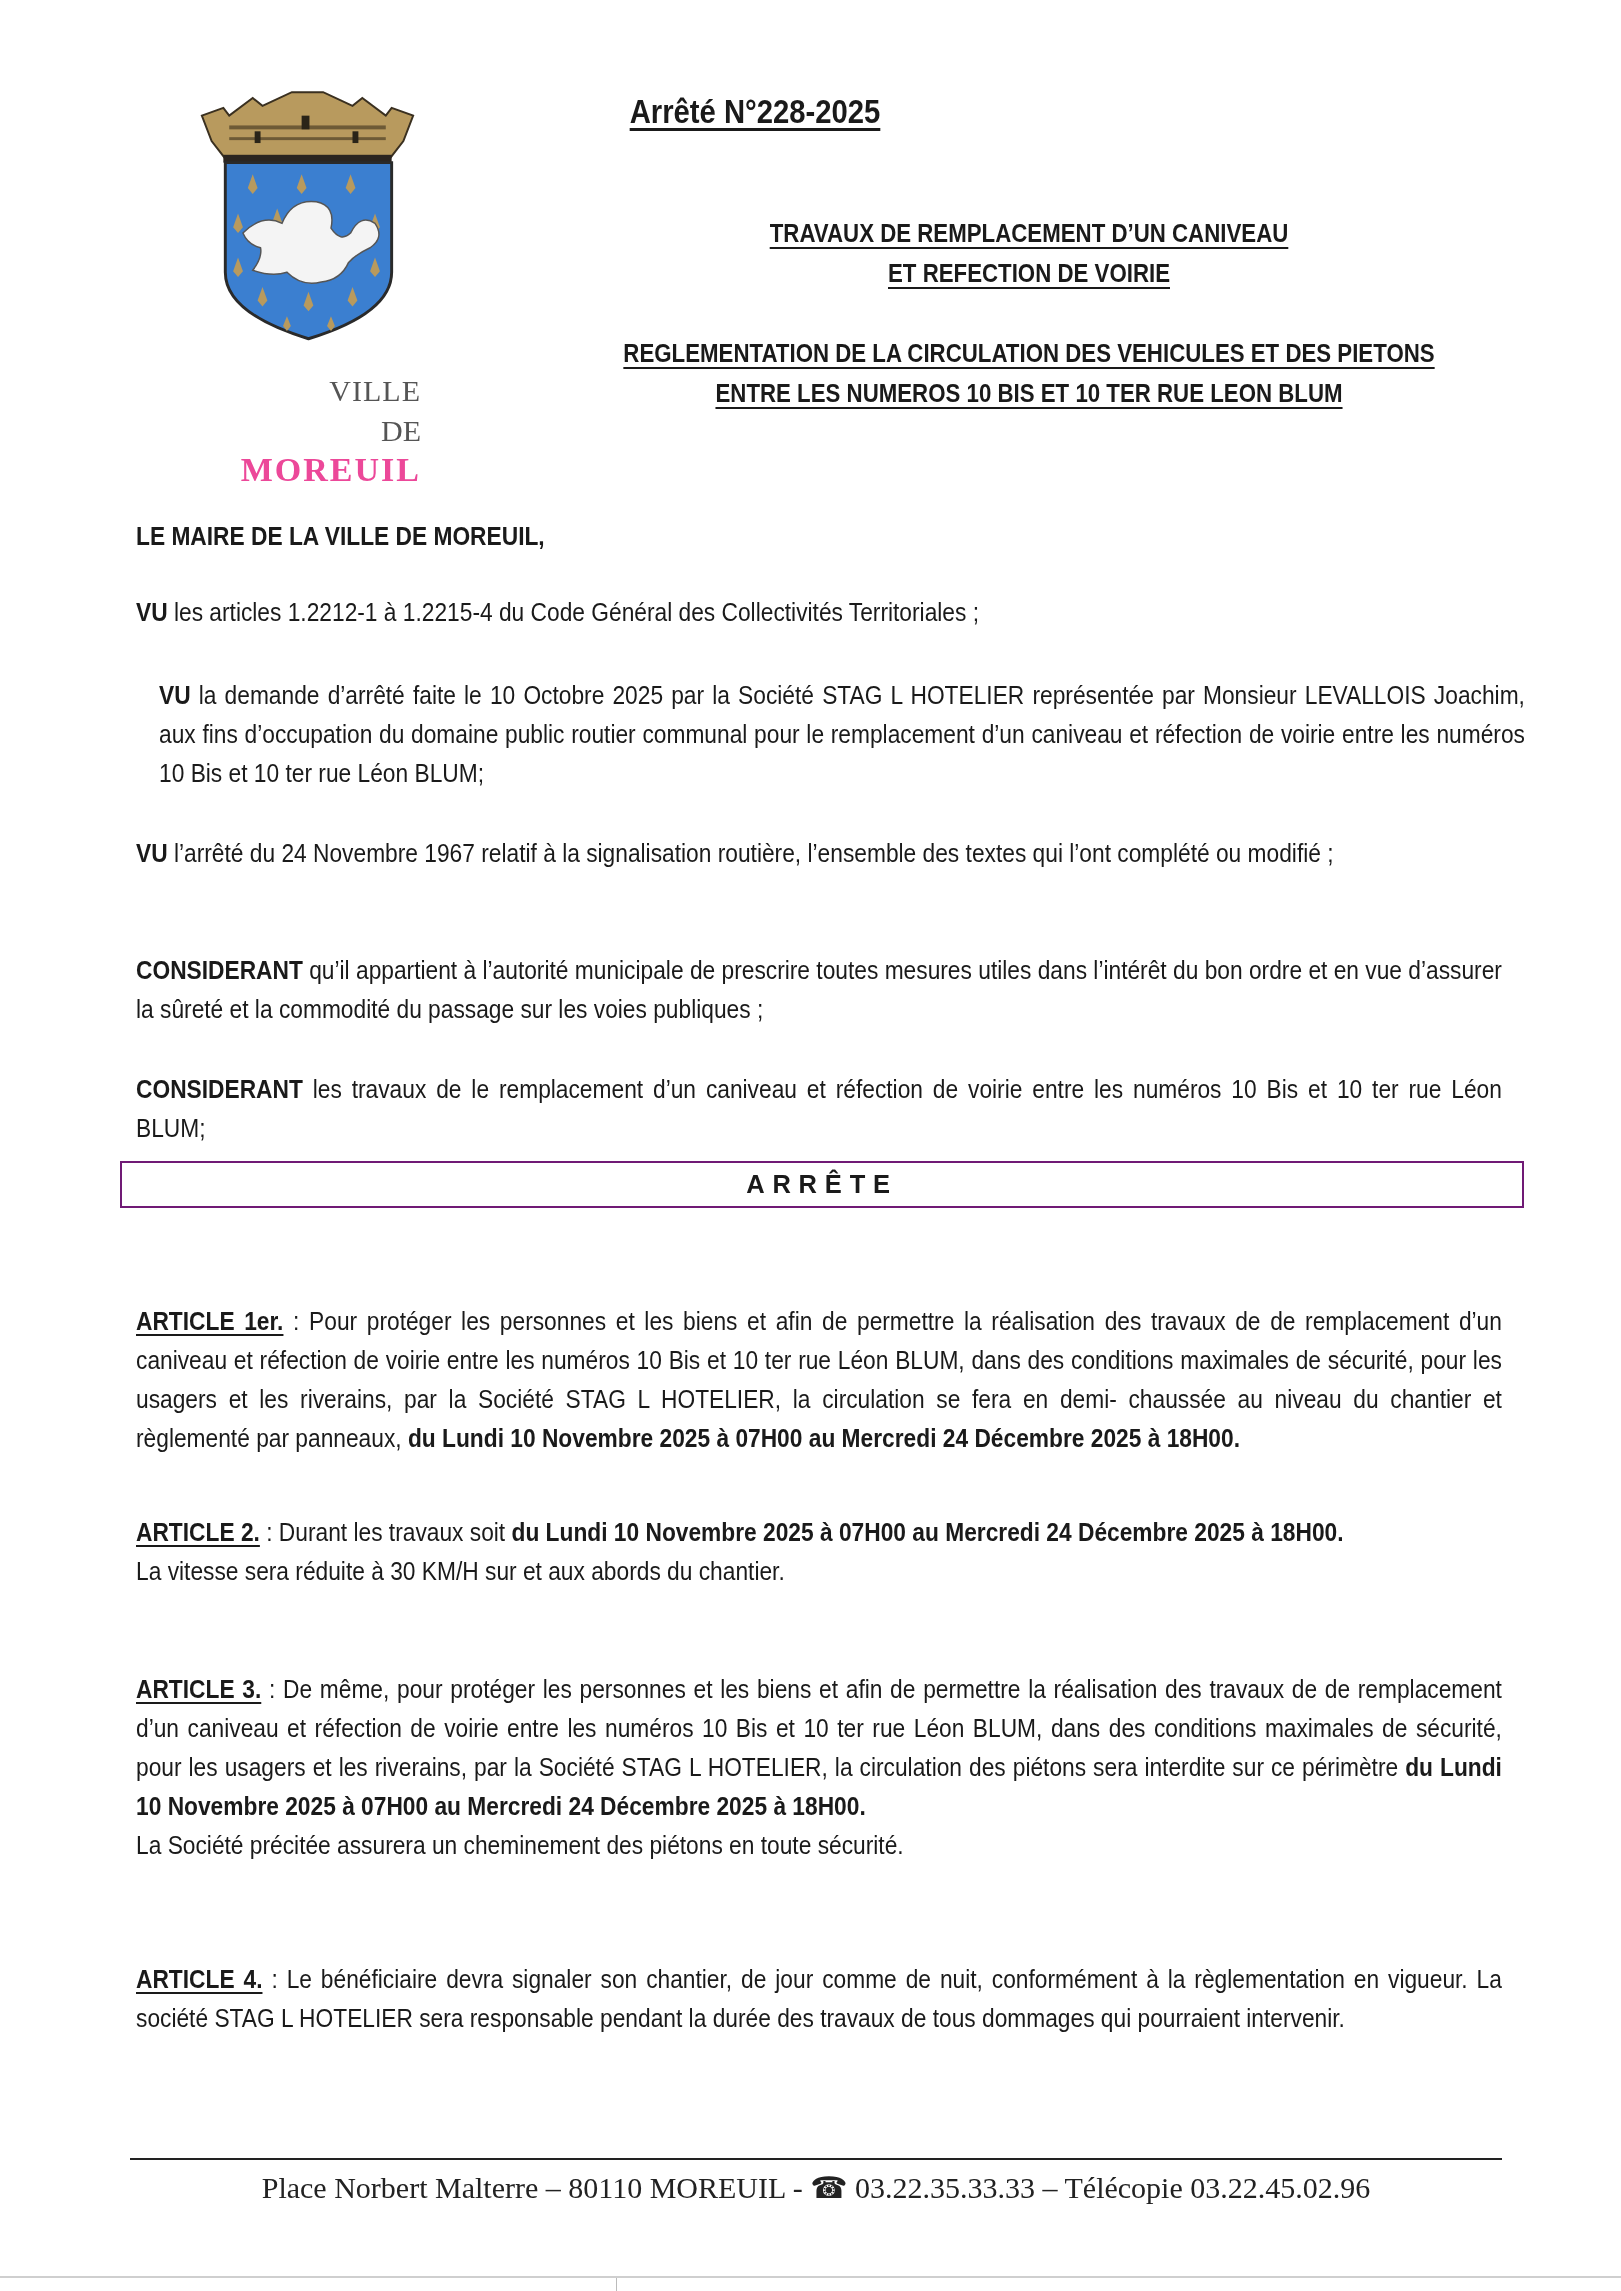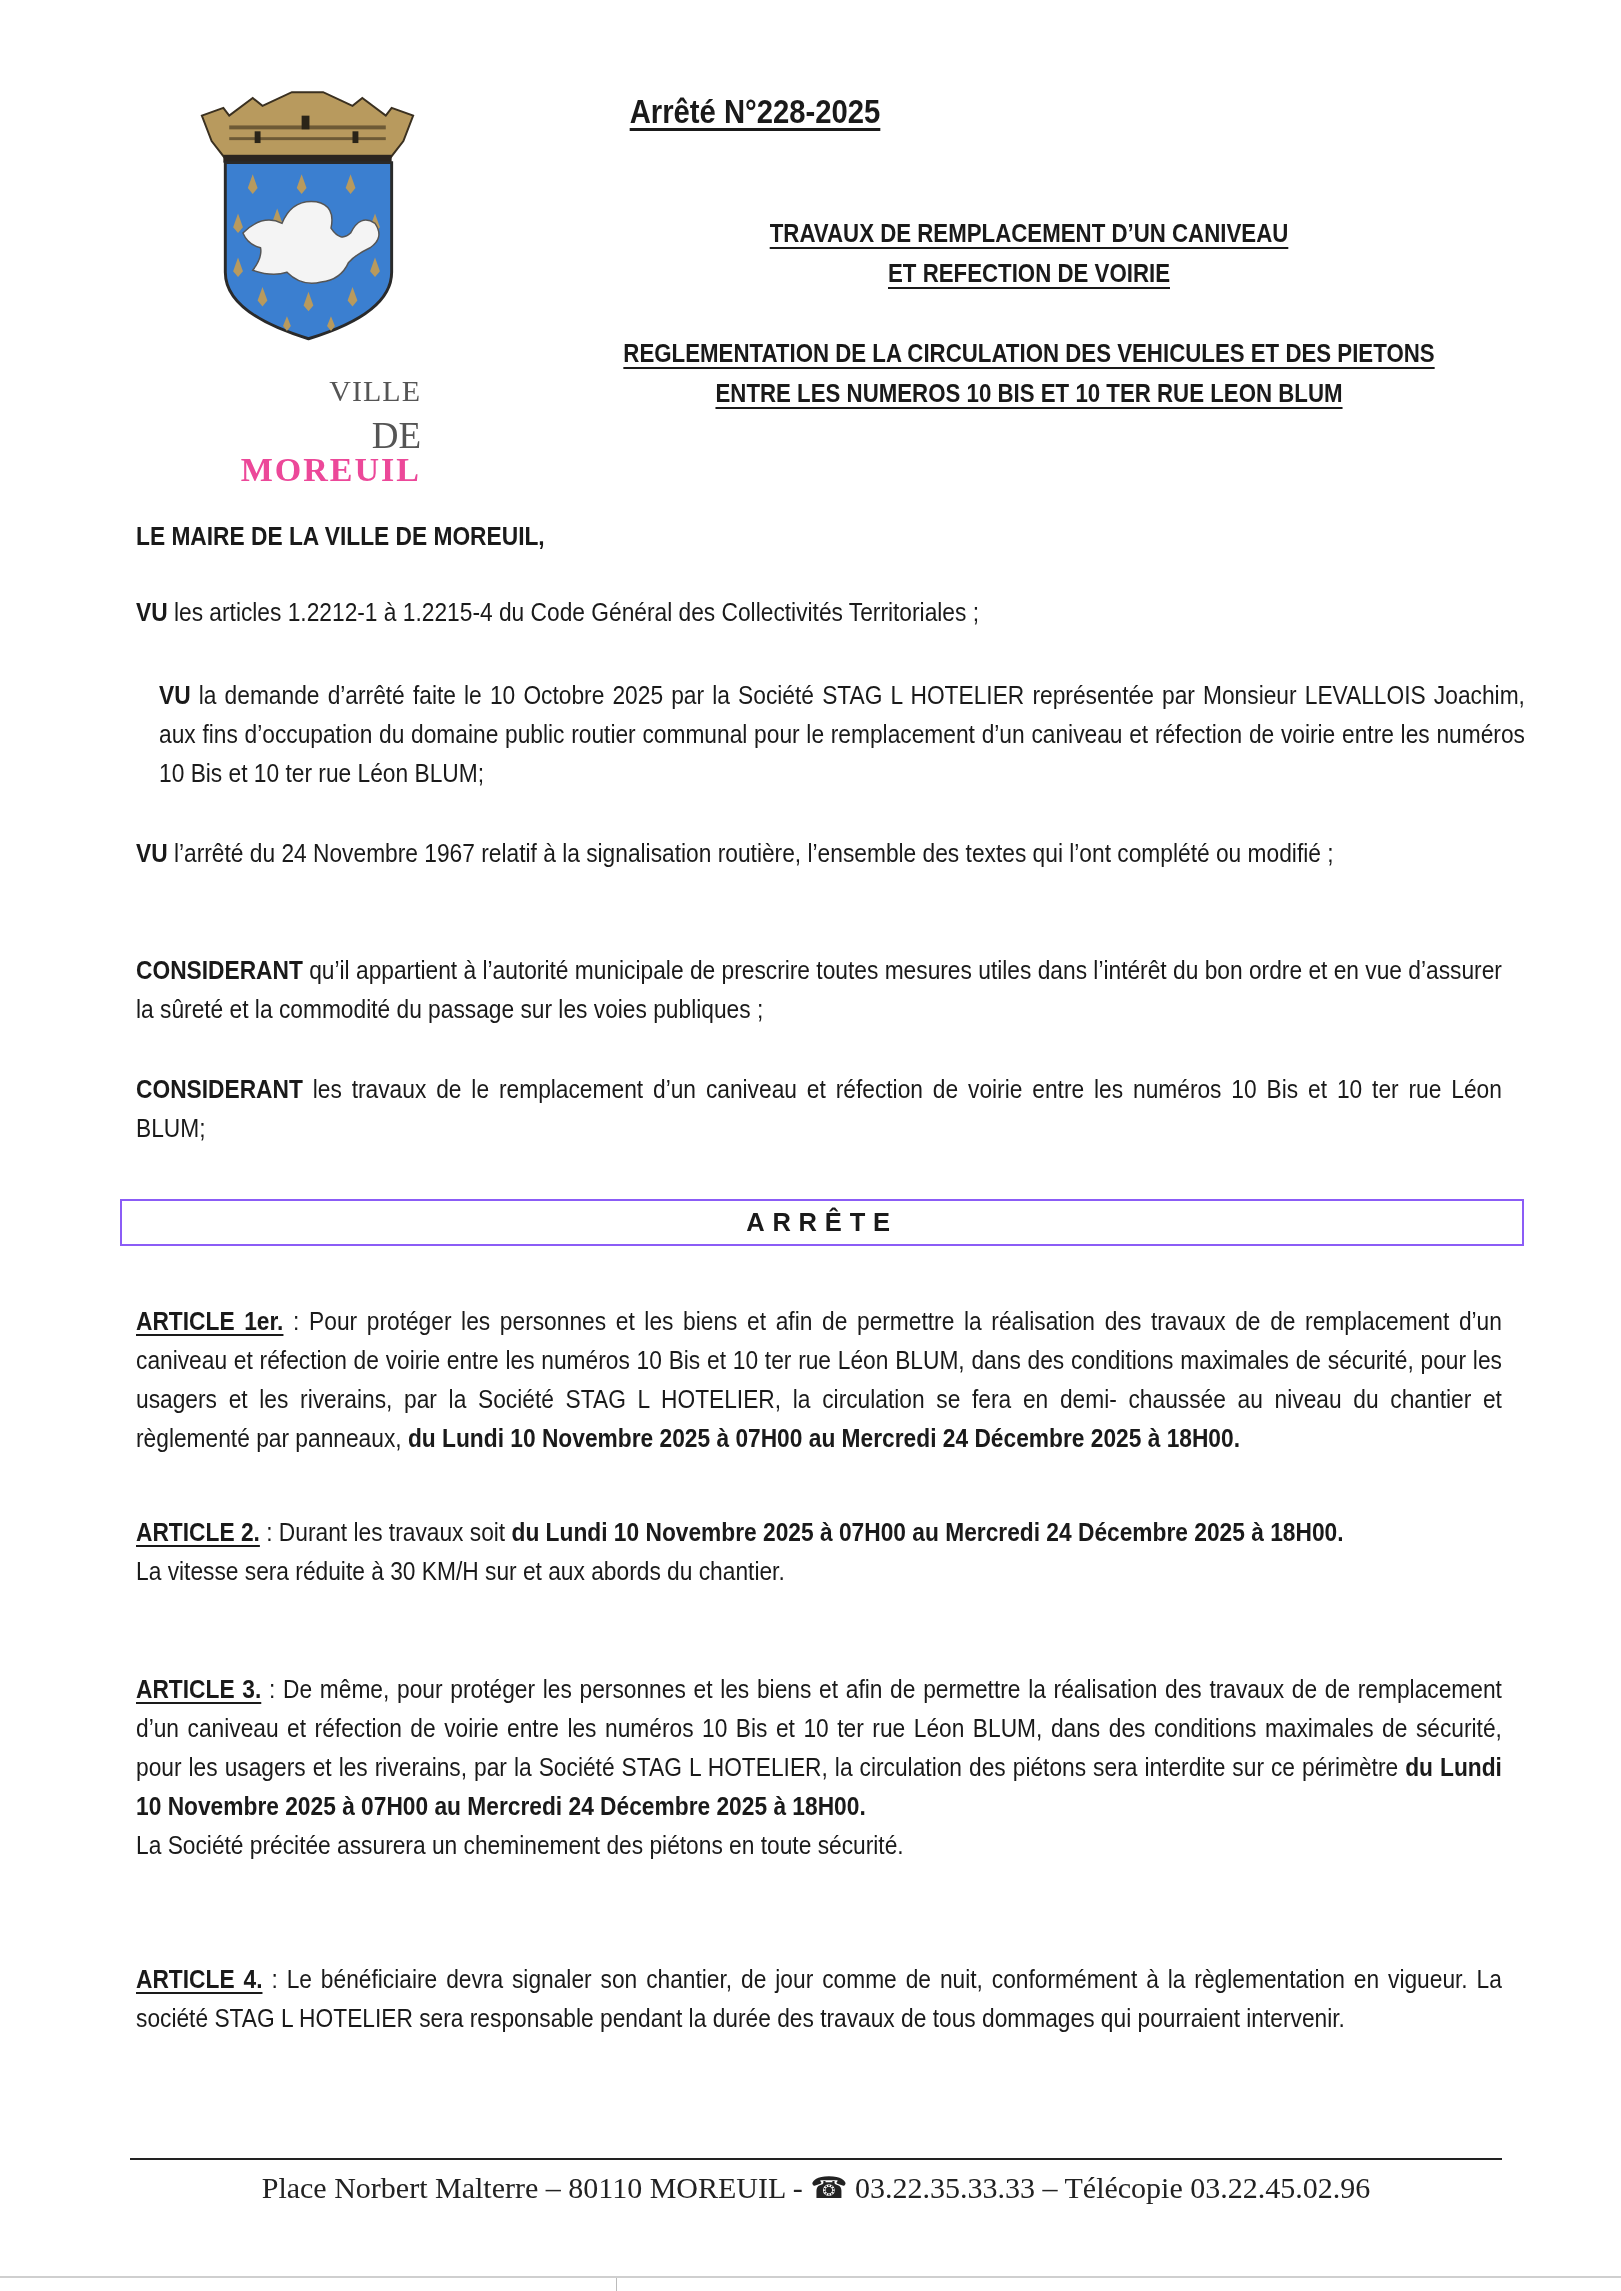--- a/index.html
+++ b/index.html
@@ -2,29 +2,29 @@
 <html><head>
 <meta charset="utf-8">
 <style>
   html, body { margin:0; padding:0; background:#ffffff; }
   body { width:1621px; height:2292px; position:relative; overflow:hidden;
          font-family:"Liberation Sans", sans-serif; color:#1a1a1a; }
   .abs { position:absolute; }
   .crest { left:194px; top:86px; width:227px; height:255px; }
   .ville { left:196px; width:225px; text-align:right; font-family:"Liberation Serif", serif; color:#555; }
   .ville.v1 { top:374px; font-size:30px; letter-spacing:1px; }
-  .ville.v2 { top:414px; font-size:37px; }
+  .ville.v2 { top:414px; font-size:30px; }
   .ville.v3 { top:451px; font-size:34px; font-weight:bold; letter-spacing:2px; color:#ec4899; }
   .title { left:549px; width:412px; top:92px; text-align:center; font-size:34px; font-weight:bold; text-decoration:underline; text-underline-offset:4.9px; transform:scaleX(0.86); transform-origin:center; }
   .head { left:490px; width:1078px; text-align:center; font-size:26.5px; font-weight:bold; text-decoration:underline; text-underline-offset:4.9px; transform:scaleX(0.84); transform-origin:center; white-space:nowrap; }
   .para { left:136px; width:1365px; font-size:25px; line-height:39px; text-align:justify; }
   .b { font-weight:bold; }
   .u { text-decoration:underline; text-underline-offset:3.9px; font-weight:bold; }
   .narrow { transform:scaleX(0.91); transform-origin:left top; width:1501px; }
-  .box { left:120px; top:1199px; width:1400px; height:43px; border:2px solid #8b5cf6; }
+  .box { left:120px; top:1161px; width:1400px; height:43px; border:2px solid #701a75; }
   .box span { display:block; text-align:center; font-weight:bold; font-size:25.5px; letter-spacing:7.8px; line-height:43px; }
   .footer-line { left:130px; top:2158px; width:1372px; height:2px; background:#222; }
   .footer { left:130px; width:1372px; top:2170px; text-align:center; font-family:"Liberation Serif", serif; font-size:30px; color:#222; }
   .bottom-line { left:0; top:2276px; width:1621px; height:2px; background:#cfcfcf; }
   .bottom-tick { left:616px; top:2278px; width:1px; height:13.7px; background:#bbb; }
 </style>
 </head>
 <body>
 
 <div class="abs crest">

